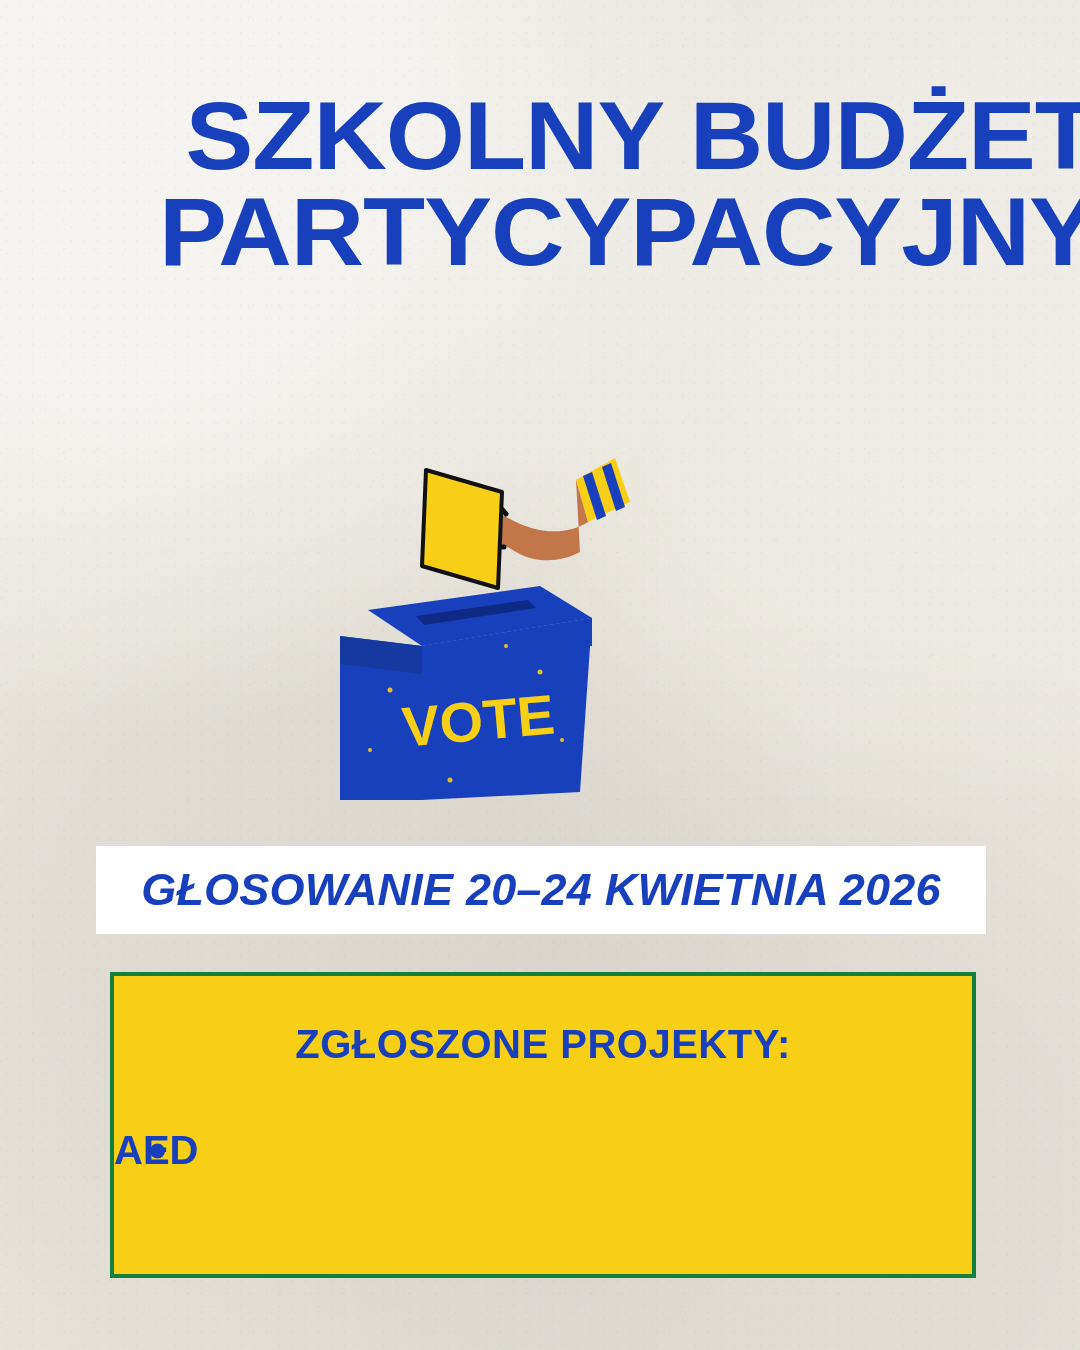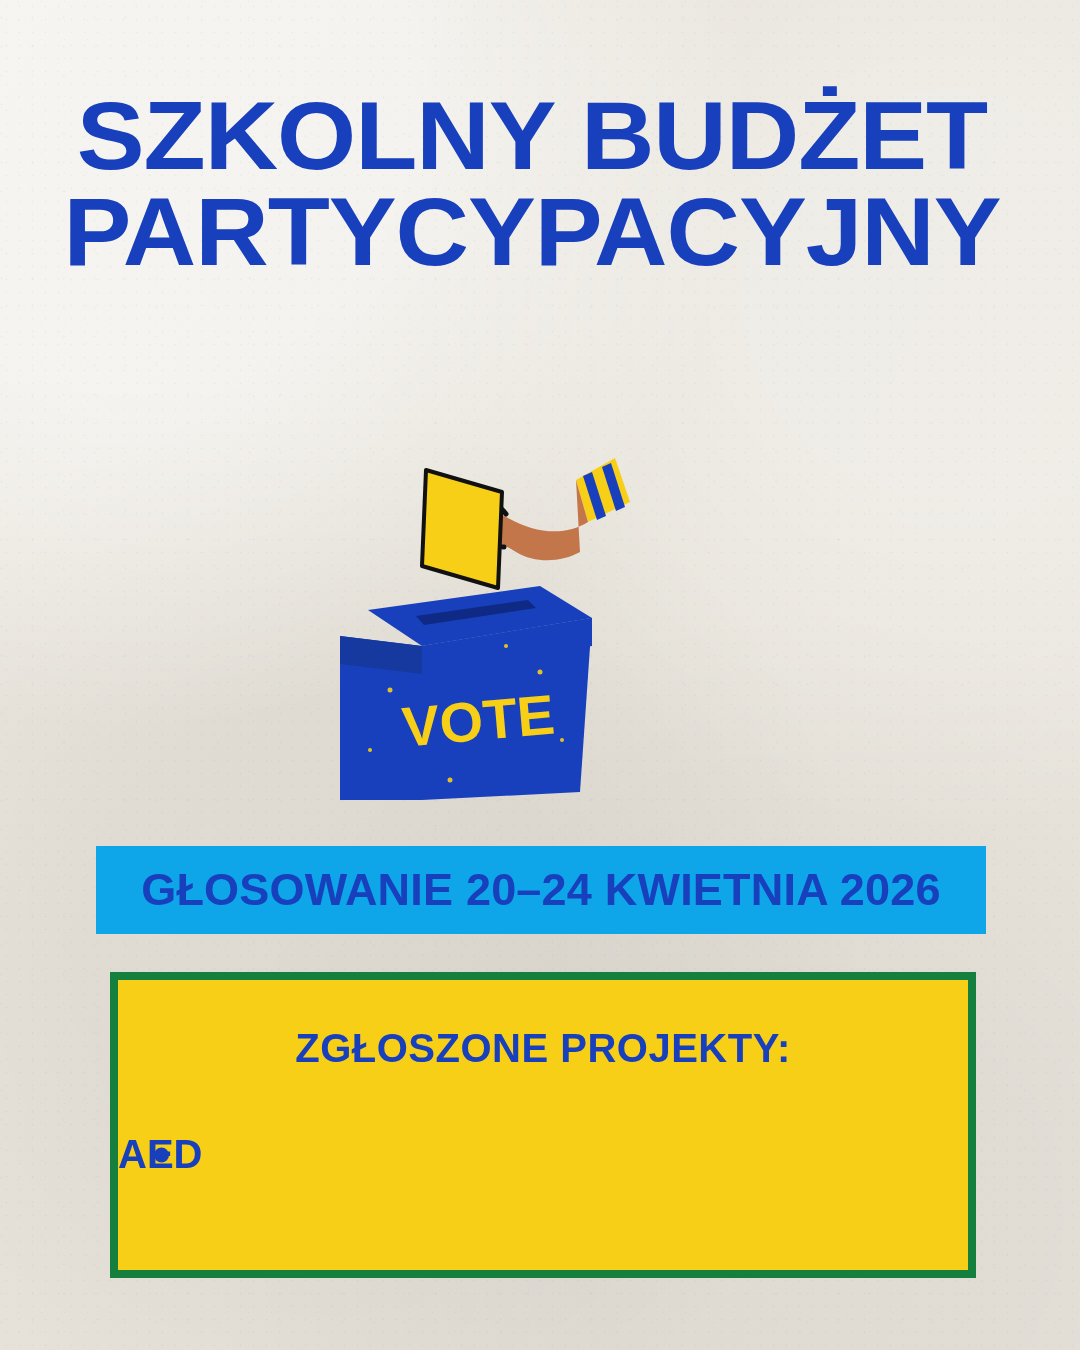--- a/index.html
+++ b/index.html
@@ -43,21 +43,21 @@
     width: 1080px;
     height: 1350px;
   }
 
   
   .title-block {
     position: absolute;
     top: 92px;
     left: 0;
     width: 1064px;
-    text-align: center;
+    text-align: right;
   }
   .title-line {
     color: #1840bd;
     font-weight: 900;
     font-size: 96px;
     line-height: 0.92;
     letter-spacing: -1px;
     transform: scaleX(1.06);
     text-transform: uppercase;
     white-space: nowrap;
@@ -77,42 +77,43 @@
     justify-content: center;
   }
 
   
   .date-banner {
     position: absolute;
     top: 846px;
     left: 96px;
     width: 890px;
     height: 88px;
-    background: #0ea5e9;
+    background: #ffffff;
     display: flex;
     align-items: center;
     justify-content: center;
+    font-style: italic;
   }
   .date-banner-text {
     color: #1840bd;
     font-weight: 800;
     font-size: 45px;
     letter-spacing: 0.2px;
     white-space: nowrap;
   }
 
   
   .projects-box {
     position: absolute;
     top: 972px;
     left: 110px;
     width: 866px;
     height: 306px;
     background: #f8cf17;
-    border: 8px solid #15803d;
+    border: 4px solid #15803d;
     box-sizing: border-box;
     padding-top: 46px;
   }
   .projects-heading {
     color: #1840bd;
     font-weight: 700;
     font-size: 40px;
     text-align: center;
     letter-spacing: 0.5px;
   }

